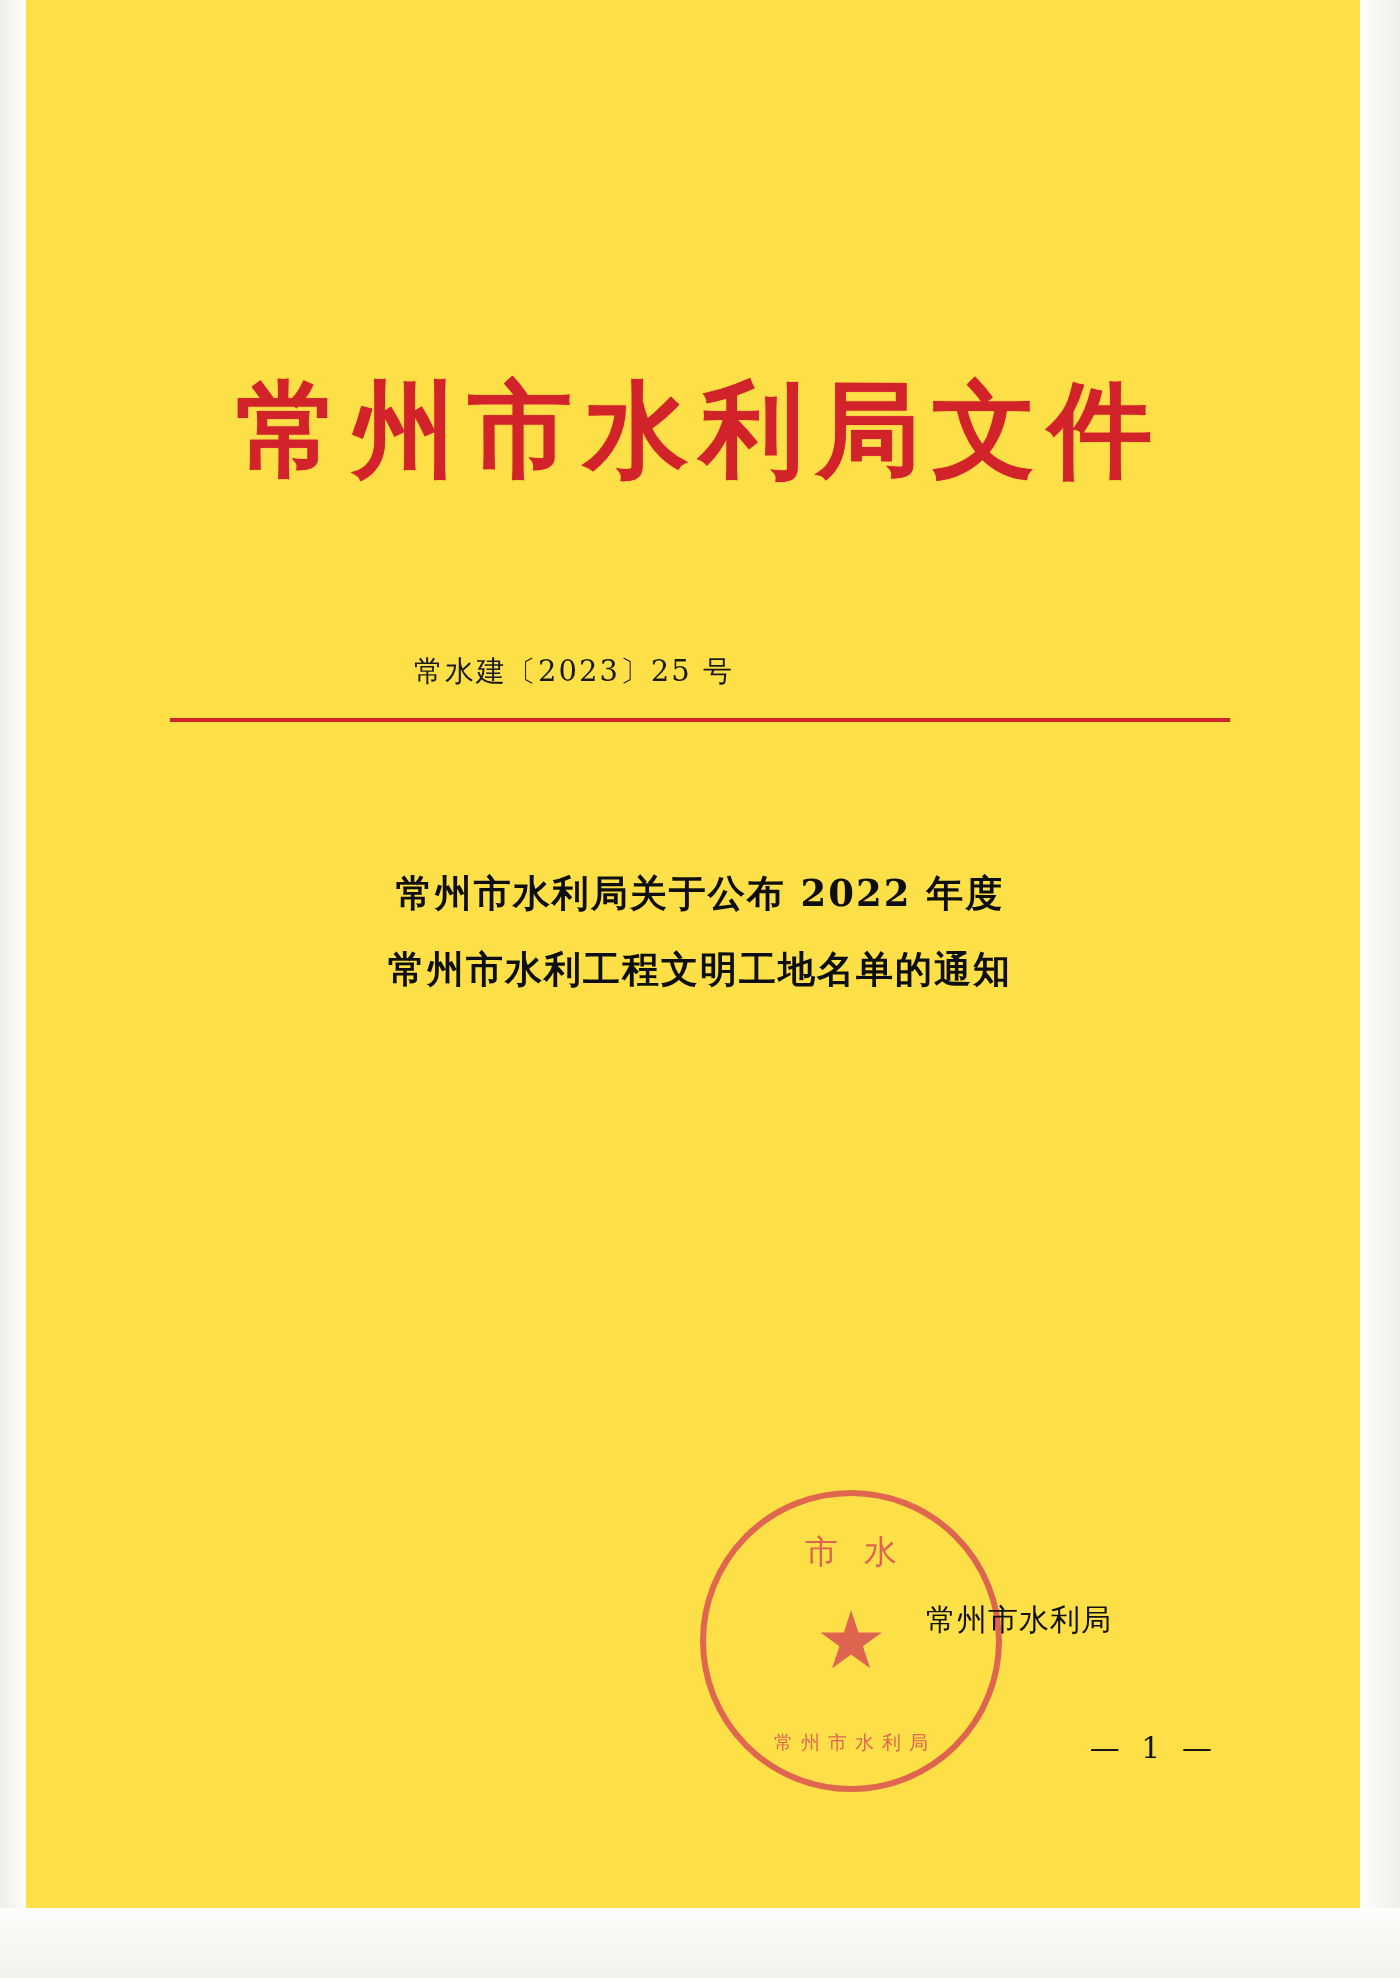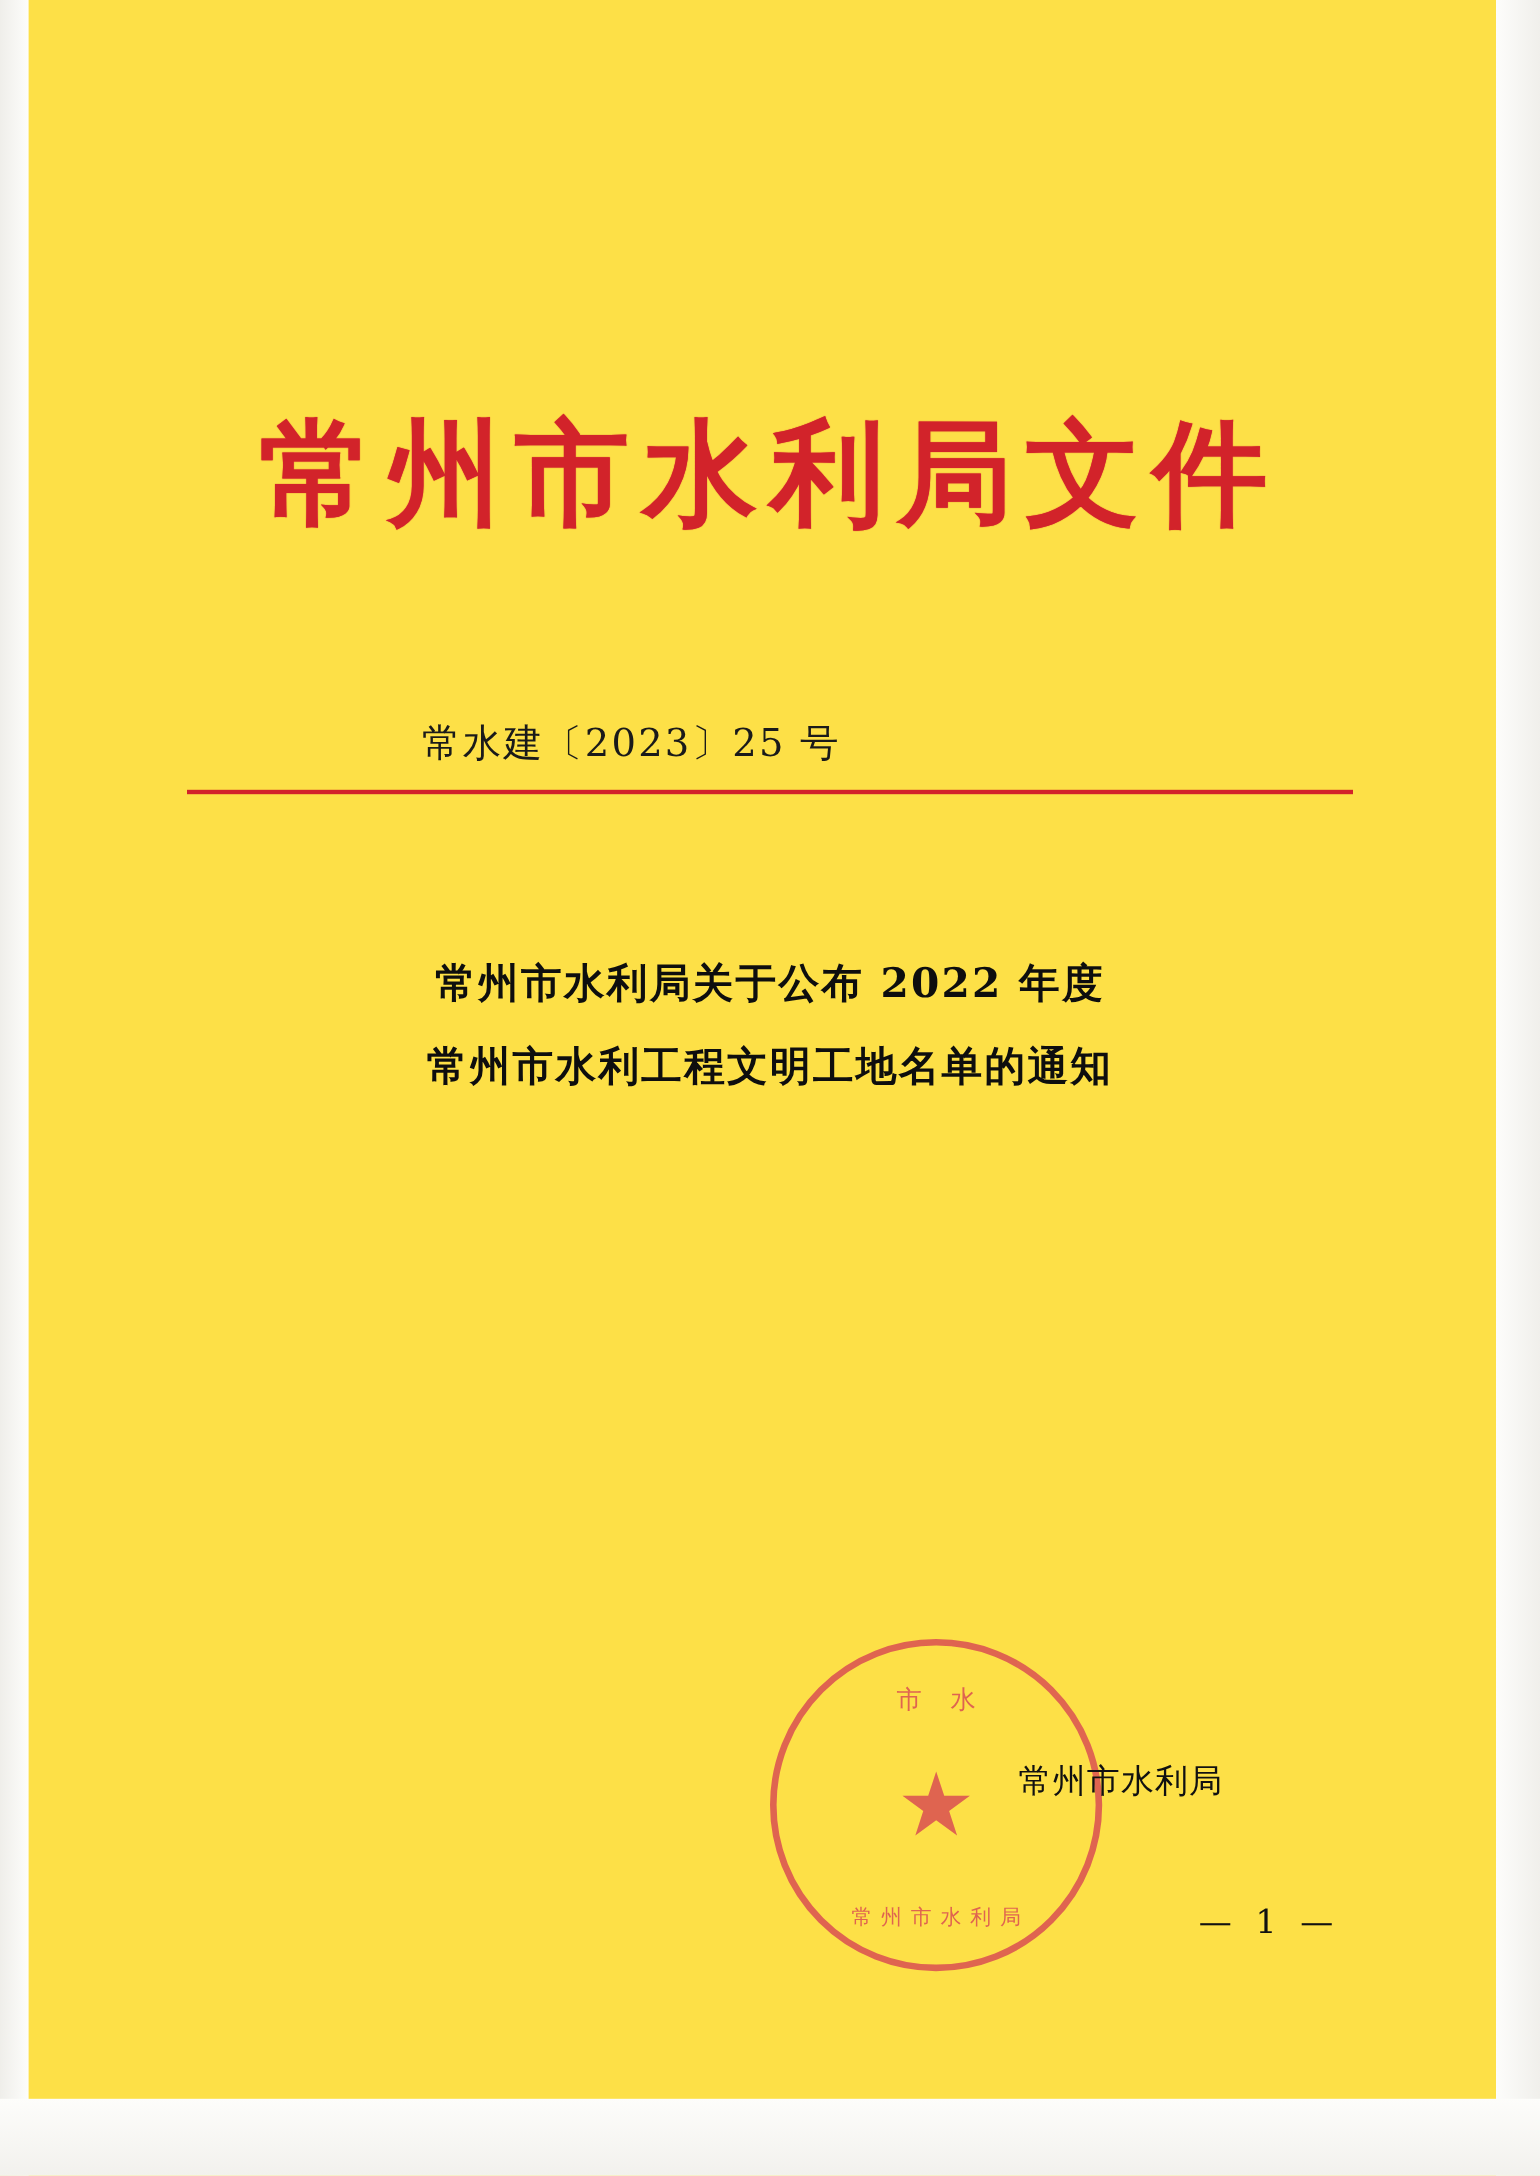--- a/index.html
+++ b/index.html
@@ -59,21 +59,21 @@
     white-space: nowrap;
     text-shadow: 0 0 1px #d2232a;
   }
 
   .doc-number {
     position: absolute;
     left: 0;
     top: 652px;
     width: 1148px;
     text-align: center;
-    font-size: 35px;
+    font-size: 29px;
     letter-spacing: 2px;
     color: #1a1a1a;
     font-family: "DejaVu Serif", "Liberation Serif", serif;
   }
 
   .red-rule {
     position: absolute;
     left: 170px;
     top: 718px;
     width: 1060px;
@@ -163,21 +163,21 @@
     line-height: 78px;
     text-align: center;
   }
   .seal-top-text {
     position: absolute;
     left: 0;
     top: 34px;
     width: 290px;
     text-align: center;
     color: #d94a52;
-    font-size: 23px;
+    font-size: 33px;
     letter-spacing: 26px;
     text-indent: 26px;
   }
   .seal-bottom-text {
     position: absolute;
     left: 0;
     bottom: 30px;
     width: 290px;
     text-align: center;
     color: #d94a52;

